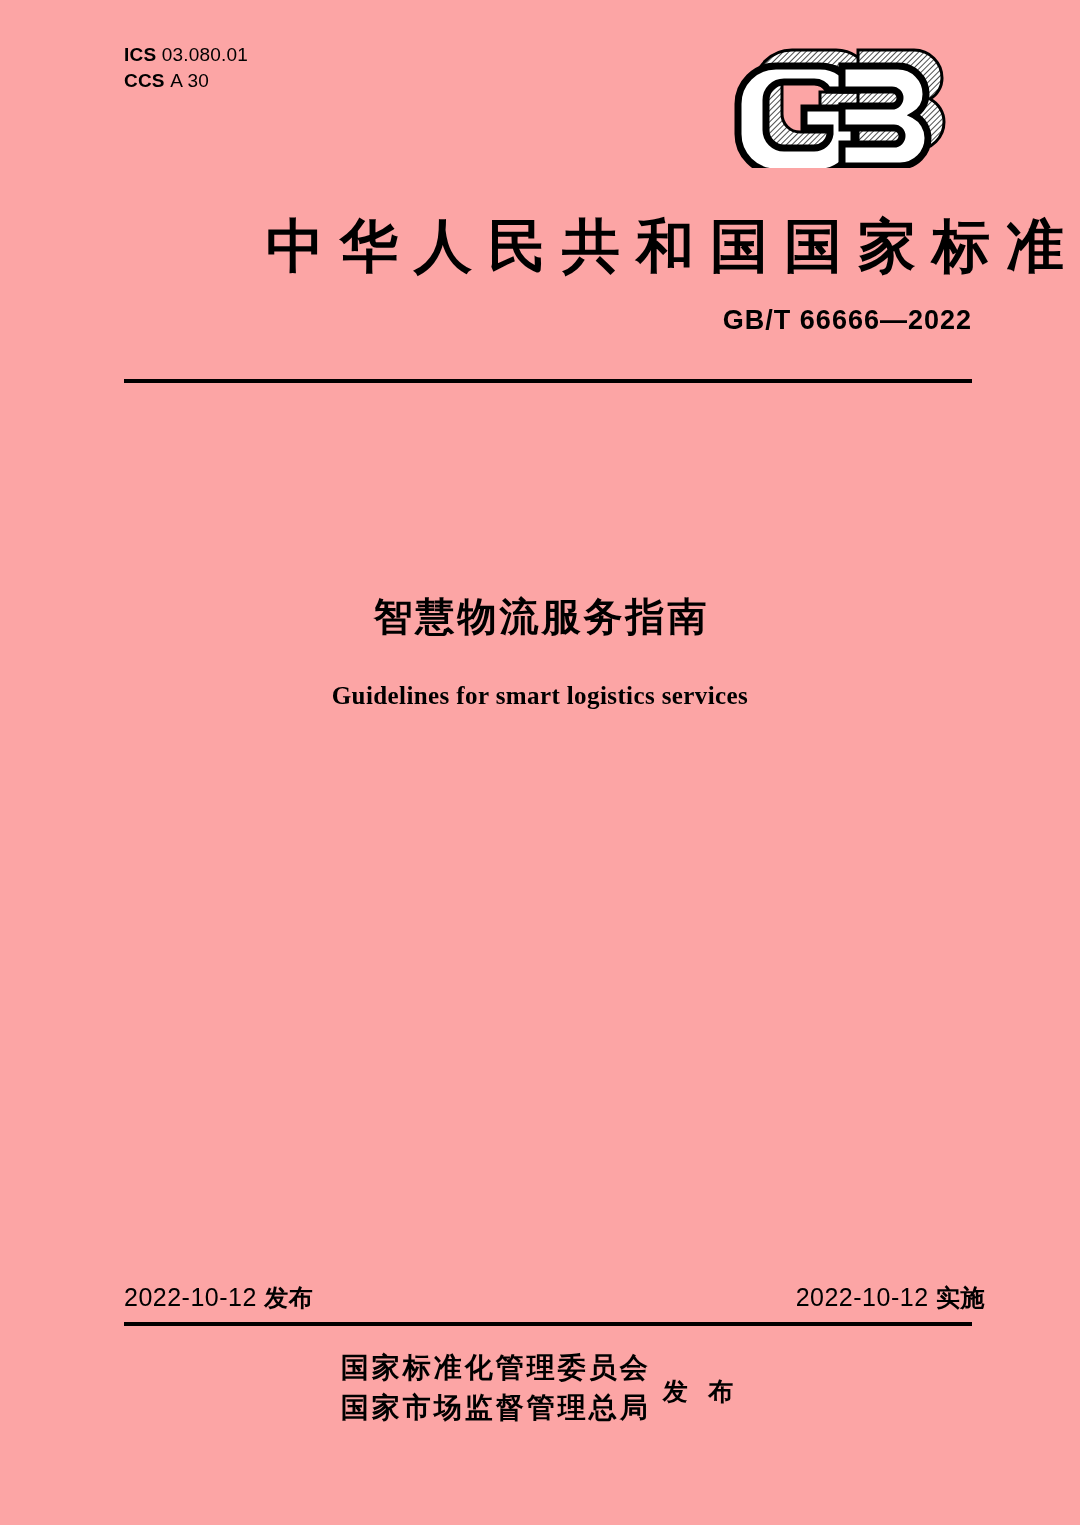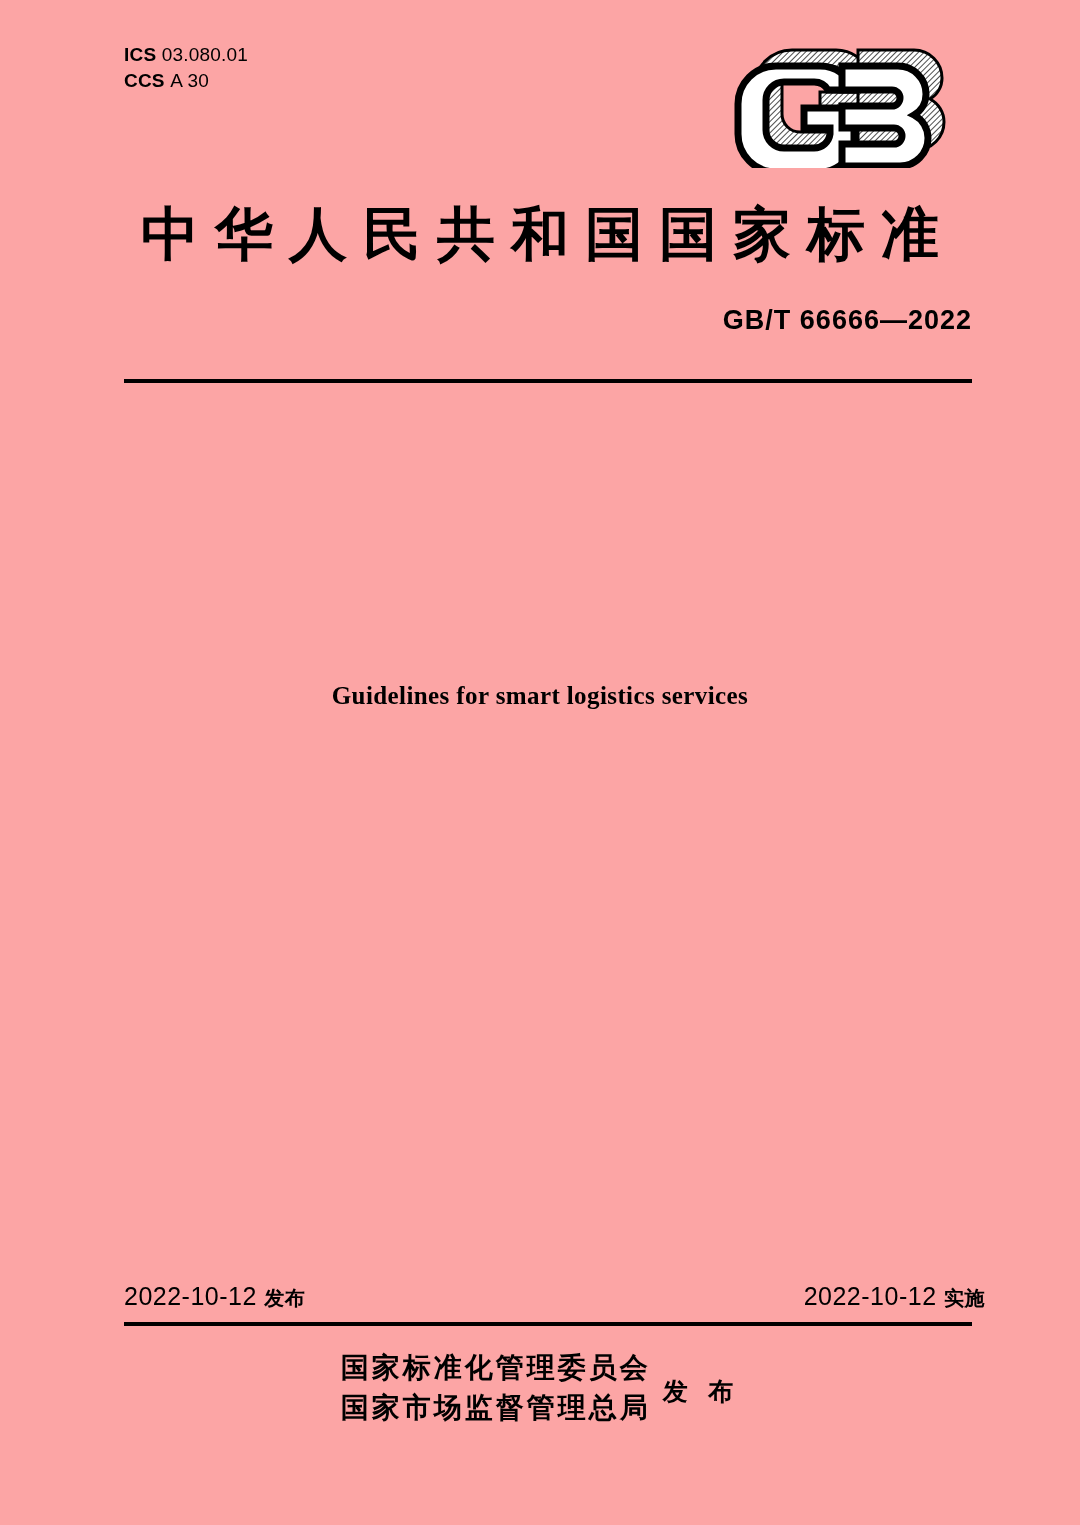--- a/index.html
+++ b/index.html
@@ -44,22 +44,22 @@
     width: 230px;
     height: 120px;
   }
   .gb-emblem svg { display: block; }
 
   
   .national-title {
     position: absolute;
     left: 0;
     right: 0;
-    top: 196px;
-    text-align: center;
+    top: 208px;
+    text-align: right;
     font-family: "DejaVu Sans", sans-serif;
     font-size: 58px;
     font-weight: bold;
     letter-spacing: 16px;
     text-indent: 16px;
     color: #000;
     white-space: nowrap;
   }
 
   
@@ -132,21 +132,21 @@
     right: 95px;
     top: 1282px;
     font-family: "Liberation Sans", sans-serif;
     font-size: 25px;
     letter-spacing: 0.5px;
     white-space: nowrap;
   }
   .date-issue .cn, .date-impl .cn {
     font-family: Liberation Sans, sans-serif;
     font-weight: bold;
-    font-size: 20px;
+    font-size: 24px;
   }
 
   
   .publisher {
     position: absolute;
     left: 0;
     right: 0;
     top: 1348px;
     display: flex;
     justify-content: center;
@@ -204,20 +204,21 @@
     </svg>
   </div>
 
   <div class="national-title">中华人民共和国国家标准</div>
 
   <div class="std-number">GB/T 66666—2022</div>
 
   <div class="rule-top"></div>
   <div class="rule-bottom"></div>
 
+  <div class="doc-title-cn">智慧物流服务指南</div>
   <div class="doc-title-en">Guidelines for smart logistics services</div>
 
   <div class="date-issue">
     <span>2022-10-12</span>
     <span class="cn">发布</span>
   </div>
   <div class="date-impl">
     <span>2022-10-12</span>
     <span class="cn">实施</span>
   </div>

